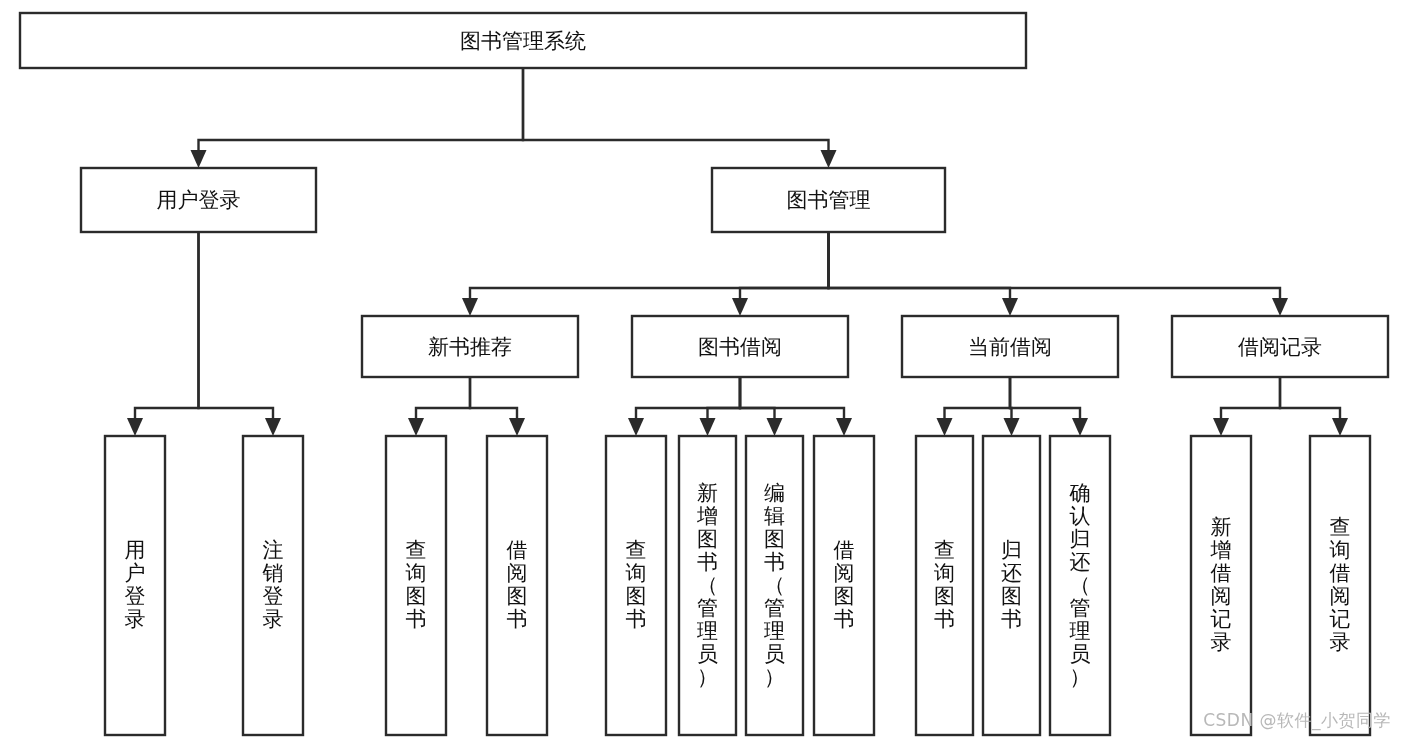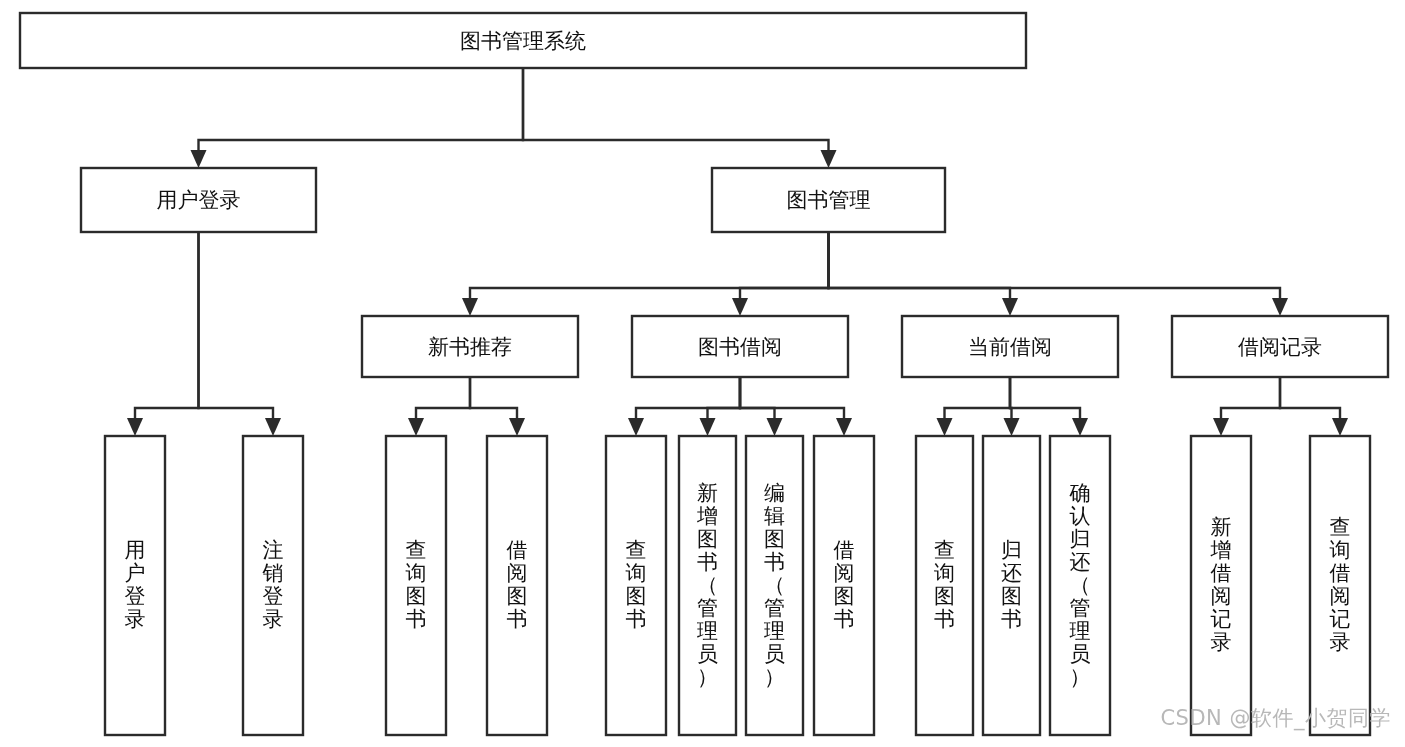--- a/index.html
+++ b/index.html
@@ -49,21 +49,21 @@
     font-family: "DejaVu Sans", "Liberation Sans", sans-serif;
     font-size: 21px;
     fill: #111111;
     text-anchor: middle;
   }
   .watermark-text {
     position: absolute;
     right: 14px;
     bottom: 6px;
     font-family: "DejaVu Sans", "Liberation Sans", sans-serif;
-    font-size: 21px;
+    font-size: 17px;
     color: #b8b8b8;
     white-space: nowrap;
     letter-spacing: 0.5px;
     user-select: none;
   }
 </style>
 </head>
 <body>
 
 <div id="diagram-root">

